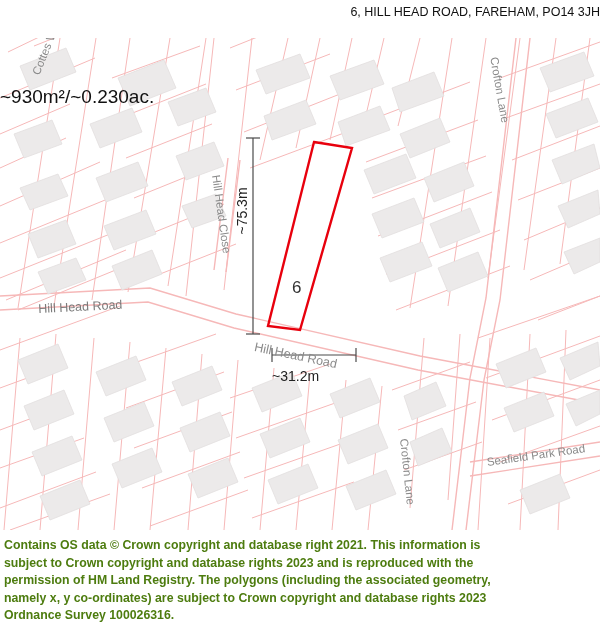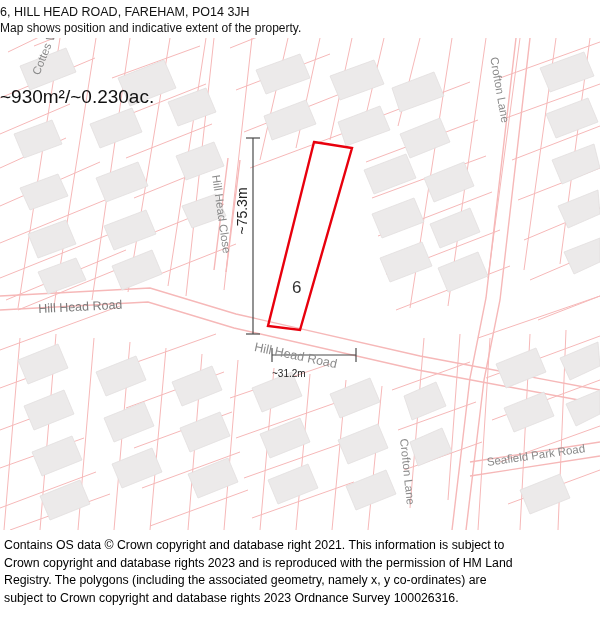--- a/index.html
+++ b/index.html
@@ -19,21 +19,21 @@
     width: 600px;
     height: 625px;
   }
   
   .header {
     position: absolute;
     top: 0;
     left: 0;
     width: 600px;
     height: 40px;
-    text-align: left;
+    text-align: right;
   }
   .header .title {
     font-size: 12.5px;
     line-height: 16px;
     padding-top: 4px;
     color: #111;
   }
   .header .subtitle {
     font-size: 12px;
     line-height: 16px;
@@ -74,52 +74,52 @@
     font-size: 14px;
     color: #222;
     transform: rotate(-90deg);
     transform-origin: center center;
     white-space: nowrap;
   }
   .dim-horizontal {
     position: absolute;
     left: 272px;
     top: 330px;
-    font-size: 10px;
+    font-size: 14px;
     color: #222;
     white-space: nowrap;
   }
   
   .street {
     position: absolute;
     font-size: 11.5px;
     color: #8a8a8a;
     white-space: nowrap;
   }
   
   .footer {
     position: absolute;
     left: 0;
     top: 533px;
     width: 523px;
     padding: 4px 4px 0 4px;
     box-sizing: border-box;
     font-size: 12.3px;
     line-height: 17.5px;
-    color: #000000;
+    color: #4d7c0f;
+    font-weight: bold;
   }
 </style>
 </head>
 <body>
 
 <div class="page">
 
   <div class="header">
     <div class="title">6, HILL HEAD ROAD, FAREHAM, PO14 3JH</div>
-    <div class="subtitle">Map shows position and indicative extent of the property.</div>
   </div>
 
   <div class="map">
     <svg width="600" height="492" viewBox="0 0 600 492">
       <g stroke="#f6b8b8" stroke-width="1" fill="none">
 
         <path d="M 8 14 L 120 -40"></path>
         <path d="M 0 60 L 95 20"></path>
         <path d="M 0 96 L 70 66"></path>
         <path d="M 0 130 L 66 100"></path>

